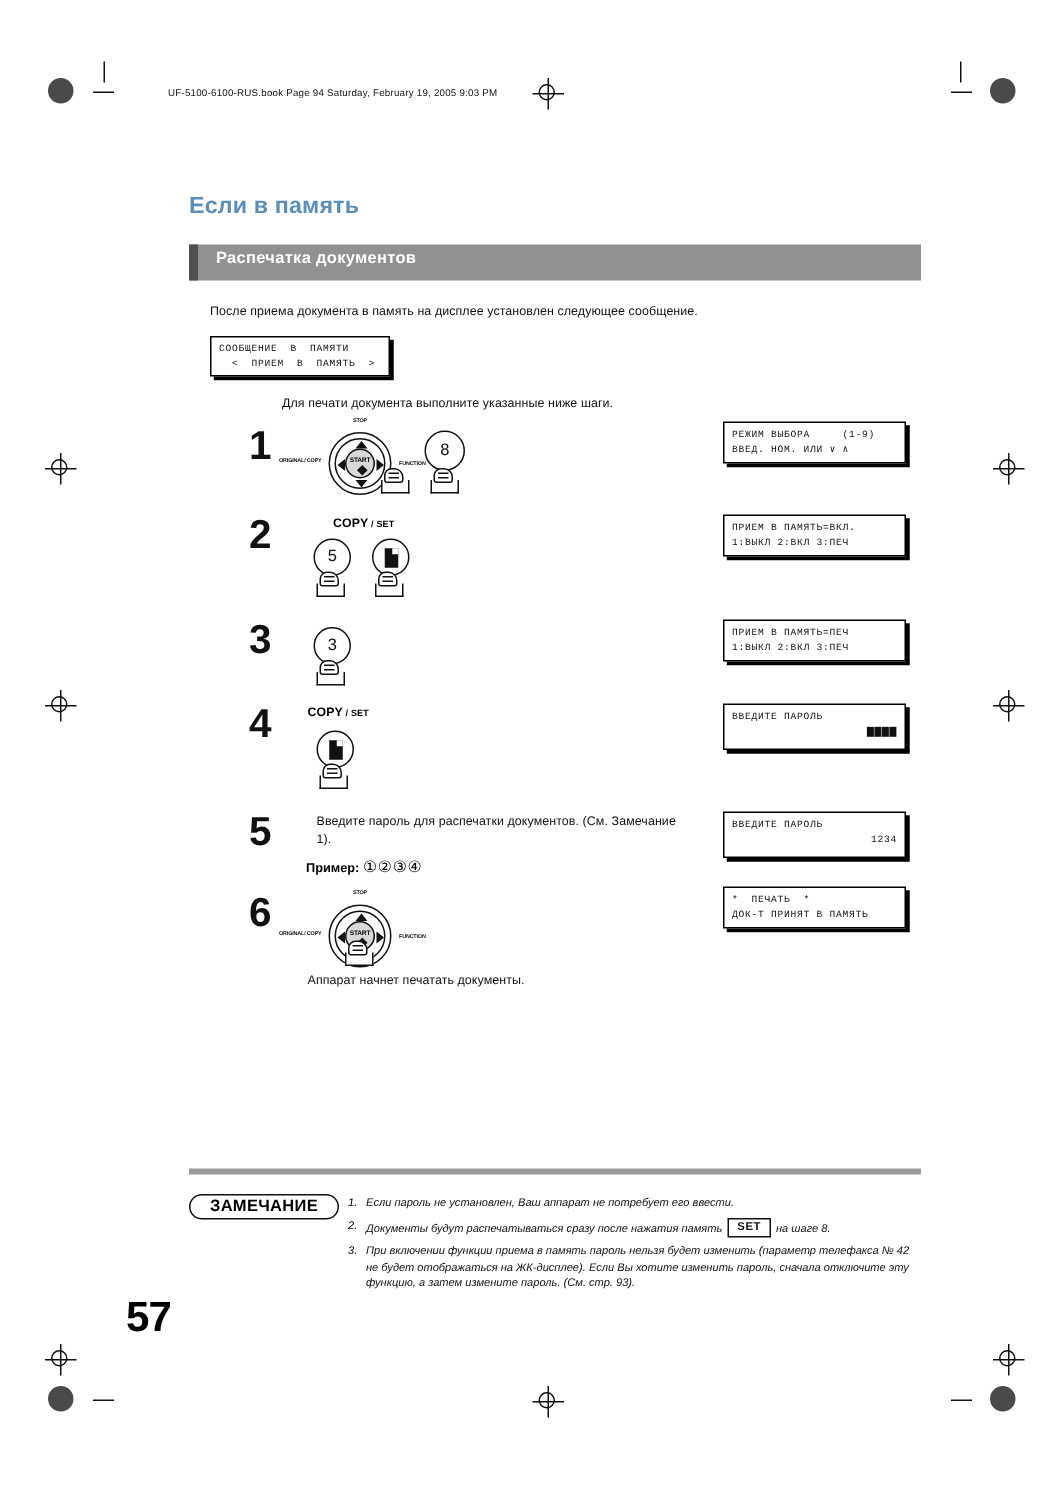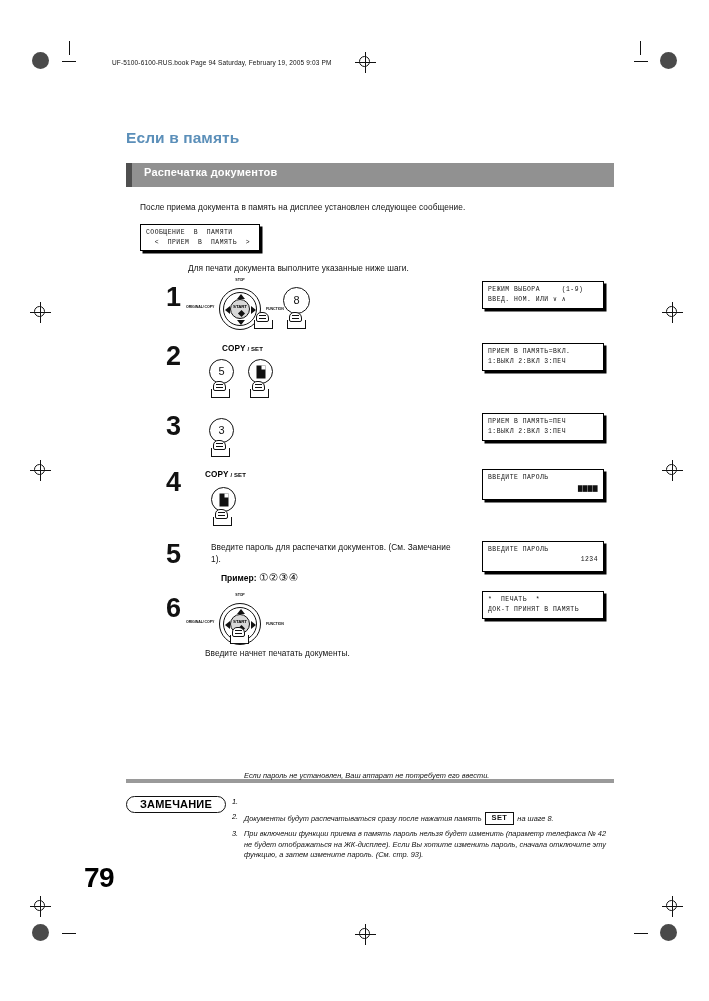--- a/index.html
+++ b/index.html
@@ -495,21 +495,21 @@
 
 <div class="lcd lcd-step" style="left:482px; top:469px; height:31px;">
   <div class="line">ВВЕДИТЕ ПАРОЛЬ</div>
   <div class="line right" style="font-size:7.5px;">▆▆▆▆</div>
 </div>
 
 <div class="step-num" style="left:166px; top:539px;">5</div>
 
 <div class="body-text" style="left:211px; top:541px; width:250px; line-height:12px;">Введите  пароль  для  распечатки  документов.  (См. Замечание 1).</div>
 
-<div class="example-row" style="left:221px; top:571px;">
+<div class="example-row" style="left:204px; top:571px;">
   <span>Пример:</span>
   <span class="digits">①②③④</span>
 </div>
 
 <div class="lcd lcd-step" style="left:482px; top:541px; height:31px;">
   <div class="line">ВВЕДИТЕ ПАРОЛЬ</div>
   <div class="line right">1234</div>
 </div>
 
 <div class="step-num" style="left:166px; top:593px;">6</div>
@@ -528,35 +528,35 @@
 </div>
 <div class="dial-cap" style="left:230px; top:593px; width:20px;">STOP</div>
 <div class="dial-cap" style="left:266px; top:622px; width:24px; text-align:left;">FUNCTION</div>
 <div class="dial-cap" style="left:186px; top:620px; width:26px; text-align:right;">ORIGINAL/ COPY</div>
 <div class="hand" style="left:230px; top:627px;">
   <div class="palm"></div>
     <div class="finger"></div>
     <div class="knuckle"></div>
 </div>
 
-<div class="body-text" style="left:205px; top:648px;">Введите начнет печатать документы.</div>
+<div class="body-text" style="left:205px; top:648px;">Аппарат начнет печатать документы.</div>
 
 <div class="lcd lcd-step" style="left:482px; top:591px;">
   <div class="line">*  ПЕЧАТЬ  *</div>
   <div class="line">ДОК-Т ПРИНЯТ В ПАМЯТЬ</div>
 </div>
 
 <div class="bottom-rule"></div>
 
 <div class="note-badge">ЗАМЕЧАНИЕ</div>
 
 <div class="note-num" style="left:232px; top:797px;">1.</div>
-<div class="note-item" style="left:244px; top:771px; width:370px;">Если пароль не установлен, Ваш аппарат не потребует его ввести.</div>
+<div class="note-item" style="left:244px; top:797px; width:370px;">Если пароль не установлен, Ваш аппарат не потребует его ввести.</div>
 
 <div class="note-num" style="left:232px; top:812px;">2.</div>
 <div class="note-item" style="left:244px; top:812px; width:375px;">
   <span>Документы будут распечатываться сразу после нажатия память</span><span class="set-key-inline">SET</span><span>на шаге 8.</span>
 </div>
 
 <div class="note-num" style="left:232px; top:829px;">3.</div>
 <div class="note-item" style="left:244px; top:829px; width:372px;">При включении функции приема в память пароль нельзя будет изменить (параметр телефакса № 42 не будет отображаться на ЖК-дисплее). Если Вы хотите изменить пароль, сначала отключите эту функцию, а затем измените пароль. (См. стр. 93).</div>
 
-<div class="page-number">79</div>
+<div class="page-number">57</div>
 
 </body></html>

